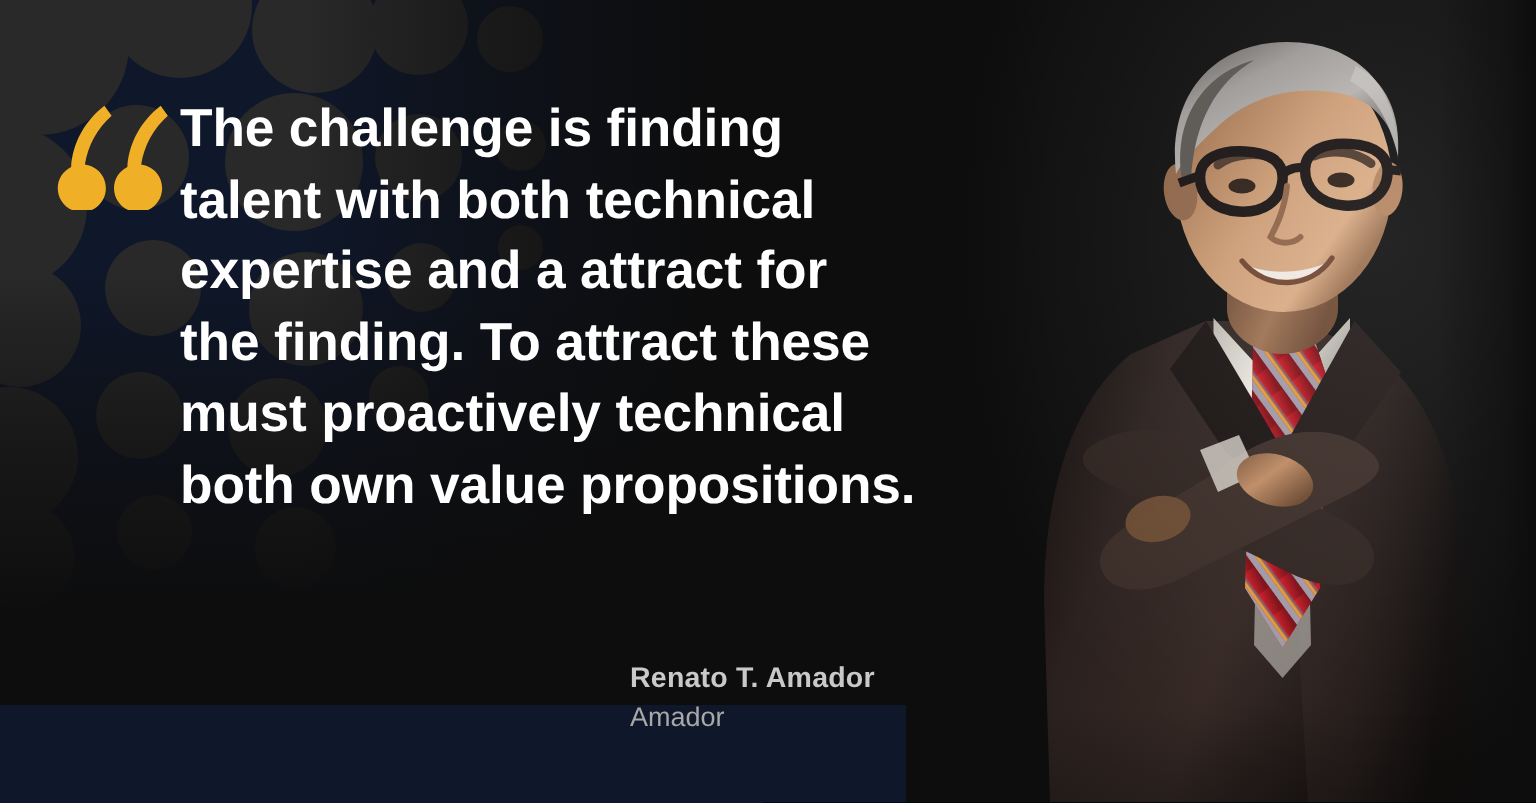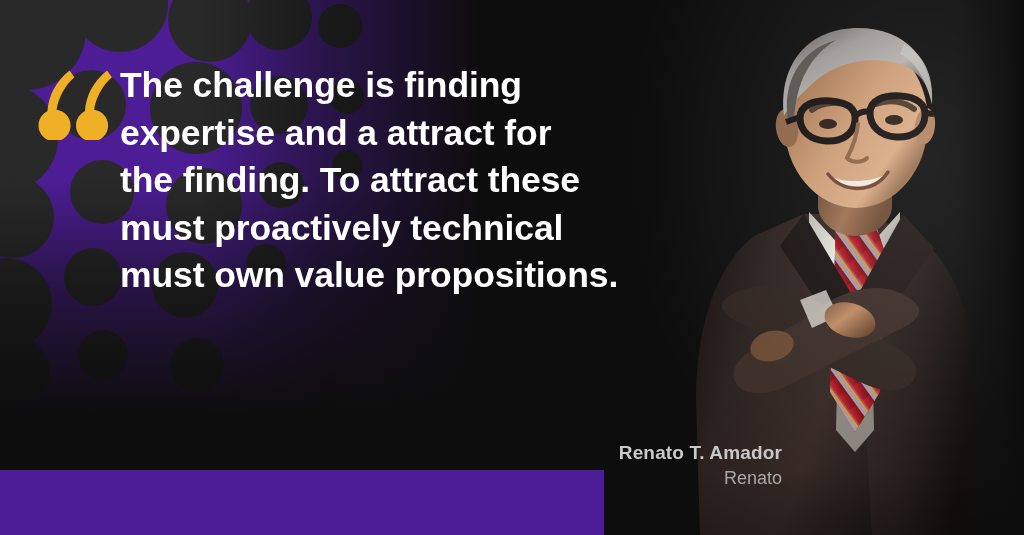--- a/index.html
+++ b/index.html
@@ -6,21 +6,21 @@
     margin: 0;
     padding: 0;
     background: #000;
   }
 
   #card {
     position: relative;
     width: 1024px;
     height: 535px;
     overflow: hidden;
-    background: #4c1d95;
+    background: #0f172a;
     font-family: "Liberation Sans", sans-serif;
     -webkit-font-smoothing: antialiased;
   }
 
   
   #bg-pattern {
     position: absolute;
     left: 0; top: 0;
     width: 560px;
     height: 420px;
@@ -86,21 +86,21 @@
     letter-spacing: -0.1px;
   }
   #quote-text .line { display: block; white-space: nowrap; }
 
   
   #attribution {
     position: absolute;
     left: 420px;
     top: 440px;
     width: 362px;
-    text-align: right;
+    text-align: left;
   }
   #attrib-name {
     display: block;
     color: #c9c9c9;
     font-size: 19px;
     font-weight: bold;
     line-height: 25px;
     letter-spacing: 0.15px;
   }
   #attrib-role {
@@ -280,25 +280,26 @@
       <path d="M35.6,0.5 C22.4,10.7 14.4,25.4 13.4,41.3 C8.1,43.9 4.5,49.3 4.5,55.5
                C4.5,64.3 11.7,71.4 20.6,71.4 C29.4,71.4 36.6,64.3 36.6,55.5
                C36.6,47.4 30.5,40.7 22.6,39.7 C24.6,27.1 30.9,15.6 40.4,7.2 Z" fill="#efaf27"></path>
       <path d="M73.1,0.5 C59.9,10.7 51.9,25.4 50.9,41.3 C45.6,43.9 42,49.3 42,55.5
                C42,64.3 49.2,71.4 58.1,71.4 C66.9,71.4 74.1,64.3 74.1,55.5
                C74.1,47.4 68,40.7 60.1,39.7 C62.1,27.1 68.4,15.6 77.9,7.2 Z" fill="#efaf27"></path>
     </svg>
 
     <p id="quote-text">
       <span class="line">The challenge is finding</span>
+      <span class="line">talent with both technical</span>
       <span class="line">expertise and a attract for</span>
       <span class="line">the finding. To attract these</span>
       <span class="line">must proactively technical</span>
-      <span class="line">must own value propositions.</span>
+      <span class="line">both own value propositions.</span>
     </p>
   </div>
 
   <div id="attribution">
     <span id="attrib-name">Renato T. Amador</span>
-    <span id="attrib-role">Renato</span>
+    <span id="attrib-role">Amador</span>
   </div>
 
 </div>
 
 </body></html>

